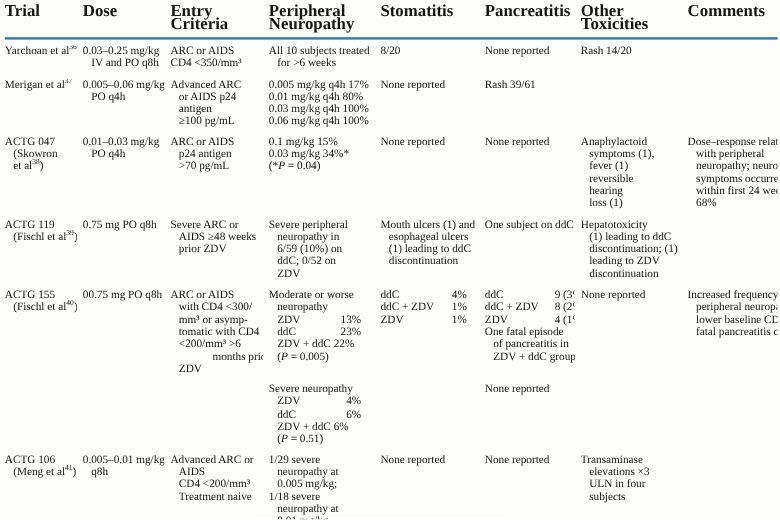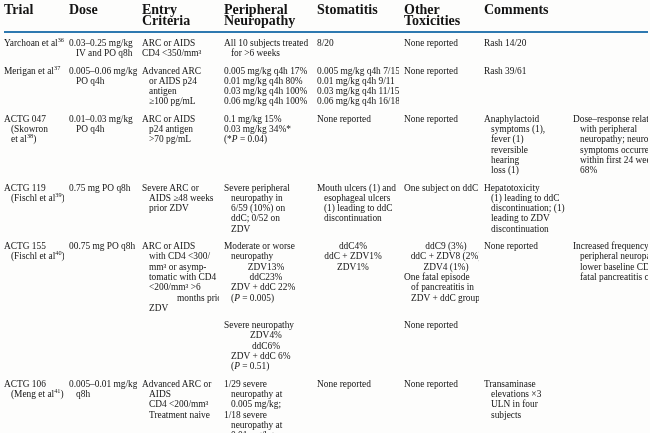--- a/index.html
+++ b/index.html
@@ -22,21 +22,21 @@
   .thead .hcell{
     display:flex;flex-direction:column;justify-content:space-between;
     font-weight:bold;font-size:14px;line-height:11px;
     padding:2px 0 5px 0;
   }
   .rule{border-top:2px solid var(--rule,#2e79b0);margin:0 0 5px 0;}
   .trow{margin-bottom:7px;}
   .trow.gap{margin-top:3px;}
   .cell{overflow:hidden;}
   .line{white-space:nowrap;}
-  .pair{display:flex;justify-content:center;white-space:nowrap;}
+  .pair{display:flex;justify-content:space-between;white-space:nowrap;}
   sup{font-size:6.3px;line-height:0;vertical-align:super;}
   i{font-style:italic;}
 </style>
 </head>
 <body>
 
 <div class="page" style="--rule: #2e79b0; --ink: #141414; --bg: #fdfdfc;">
   <div class="grid thead" id="thead">
       <div class="hcell">
         <div>Trial</div>
@@ -49,20 +49,23 @@
         <div>Criteria</div>
       </div>
       <div class="hcell">
         <div>Peripheral</div>
         <div>Neuropathy</div>
       </div>
       <div class="hcell">
         <div>Stomatitis</div>
       </div>
       <div class="hcell">
+        <div>Pancreatitis</div>
+      </div>
+      <div class="hcell">
         <div>Other</div>
         <div>Toxicities</div>
       </div>
       <div class="hcell">
         <div>Comments</div>
       </div>
     </div>
   <div class="rule"></div>
   <div id="tbody">
       <div class="grid trow">
@@ -104,26 +107,20 @@
           <div class="line">Advanced ARC</div>
           <div class="line" style="padding-left: 7px;">or AIDS p24</div>
           <div class="line" style="padding-left: 7px;">antigen</div>
           <div class="line" style="padding-left: 7px;">≥100 pg/mL</div>
         </div>
         <div class="cell">
           <div class="line">0.005 mg/kg q4h 17%</div>
           <div class="line">0.01 mg/kg q4h 80%</div>
           <div class="line">0.03 mg/kg q4h 100%</div>
           <div class="line">0.06 mg/kg q4h 100%</div>
-        </div>
-        <div class="cell">
-          <div class="line">0.005 mg/kg q4h 7/15</div>
-          <div class="line">0.01 mg/kg q4h 9/11</div>
-          <div class="line">0.03 mg/kg q4h 11/15</div>
-          <div class="line">0.06 mg/kg q4h 16/18</div>
         </div>
         <div class="cell">
           <div class="line">None reported</div>
         </div>
         <div class="cell">
           <div class="line">Rash 39/61</div>
         </div>
         <div class="cell"></div>
       </div>
       <div class="grid trow">

